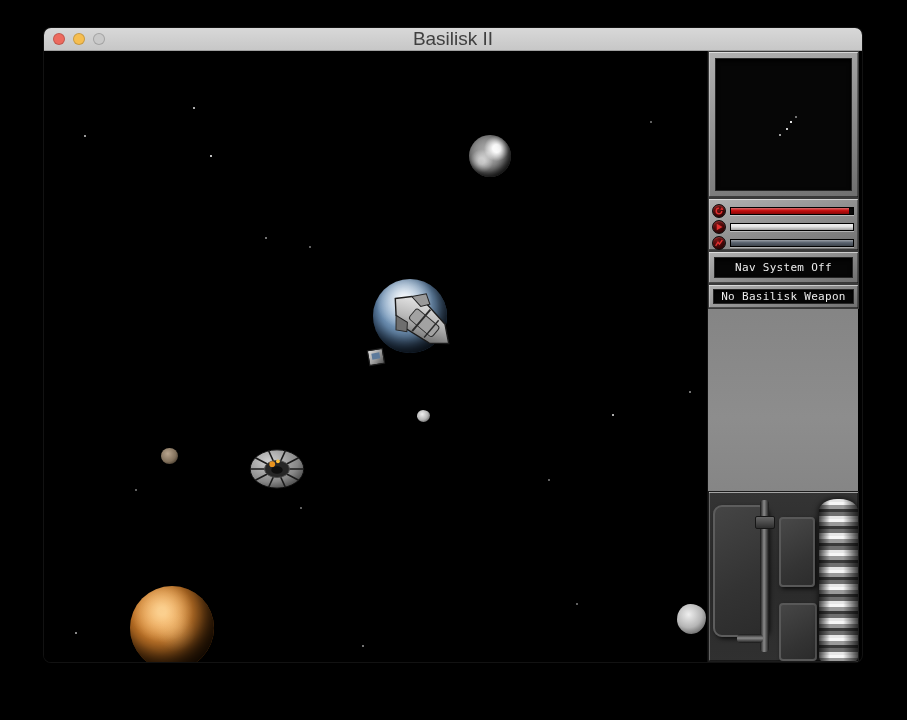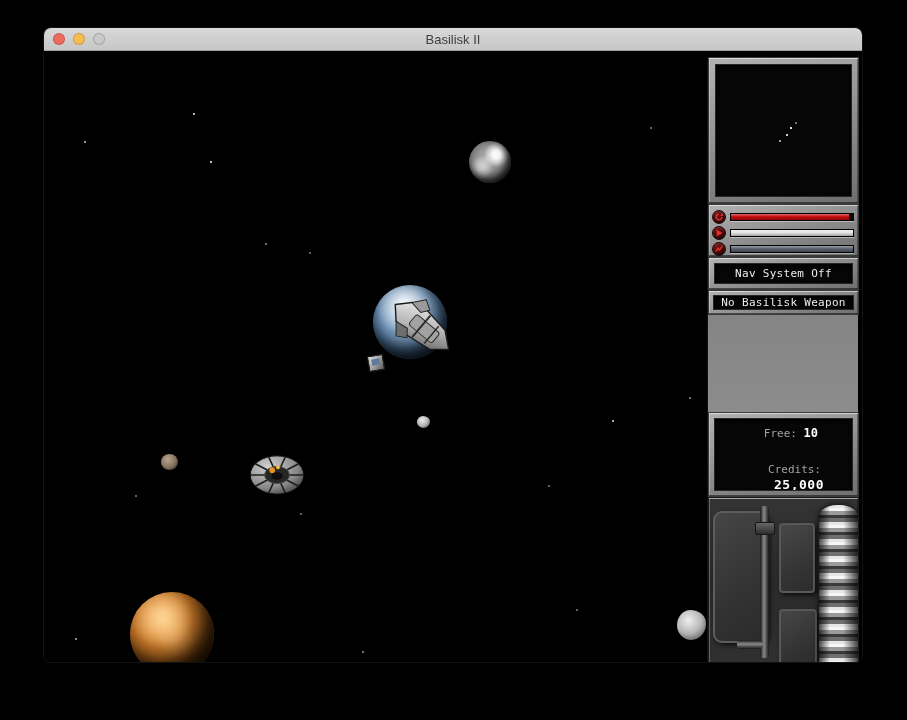--- a/index.html
+++ b/index.html
@@ -3,24 +3,24 @@
 <meta charset="utf-8">
 <style>
   html,body{margin:0;padding:0;background:#000;}
   .stage{position:relative;width:907px;height:720px;background:#000;overflow:hidden;
          font-family:"DejaVu Sans Mono", monospace;}
   
   .window{position:absolute;left:44px;top:28px;width:818px;height:634px;border-radius:7px;
           overflow:hidden;background:#000;box-shadow:0 0 0 1px rgba(255,255,255,.07),0 12px 30px rgba(0,0,0,.7);}
   .titlebar{position:relative;height:22px;background:linear-gradient(#d8d8d8,#c7c7c7);
             border-bottom:1px solid #9f9f9f;display:flex;align-items:center;justify-content:center;}
-  .title{font-family:"Liberation Sans",sans-serif;font-size:13px;color:#404040;}
+  .title{font-family:"Liberation Sans",sans-serif;font-size:19px;color:#404040;}
   .lights{position:absolute;left:9px;top:5px;display:flex;gap:8px;}
   .light{width:12px;height:12px;border-radius:50%;border:1px solid rgba(0,0,0,.18);box-sizing:border-box;}
-  .content{position:absolute;top:23px;left:0;right:0;bottom:0;margin-top:6px;}
+  .content{position:absolute;top:23px;left:0;right:0;bottom:0;}
   
   .game-area{position:absolute;left:0;top:0;width:663px;height:611px;background:#000;overflow:hidden;}
   .star{position:absolute;width:2px;height:2px;background:#fff;border-radius:50%;}
   .sprite{position:absolute;}
   .moon-gray{border-radius:50%;background:
       radial-gradient(circle at 66% 32%, rgba(255,255,255,.95) 10%, rgba(255,255,255,0) 32%),
       radial-gradient(circle at 30% 62%, rgba(255,255,255,.5) 8%, rgba(255,255,255,0) 30%),
       radial-gradient(circle at 45% 42%, #b6b6b6, #7d7d7d 55%, #2c2c2c 92%);
       box-shadow:inset -3px -4px 8px rgba(0,0,0,.85);}
   .planet-blue{border-radius:50%;background:
@@ -237,30 +237,20 @@
           </div>
         </div>
 
         <div class="panel text-panel weapon-panel">
           <div class="screen">
             <span class="hud-text">No Basilisk Weapon</span>
           </div>
         </div>
 
 
-        <div class="panel cargo-panel">
-          <div class="screen">
-            <span class="cargo-line free-line">
-              <span>Free:</span>
-              <span class="val">10</span>
-            </span>
-            <span class="cargo-line credits-label">Credits:</span>
-            <span class="cargo-line credits-value">25,000</span>
-          </div>
-        </div>
 
         <div class="panel greeble">
           <div class="g-plate-l"></div>
           <div class="g-pipe-v"></div>
           <div class="g-elbow"></div>
           <div class="g-pipe-h"></div>
           <div class="g-plate-m1"></div>
           <div class="g-plate-m2"></div>
           <div class="g-cylinder"></div>
         </div>

